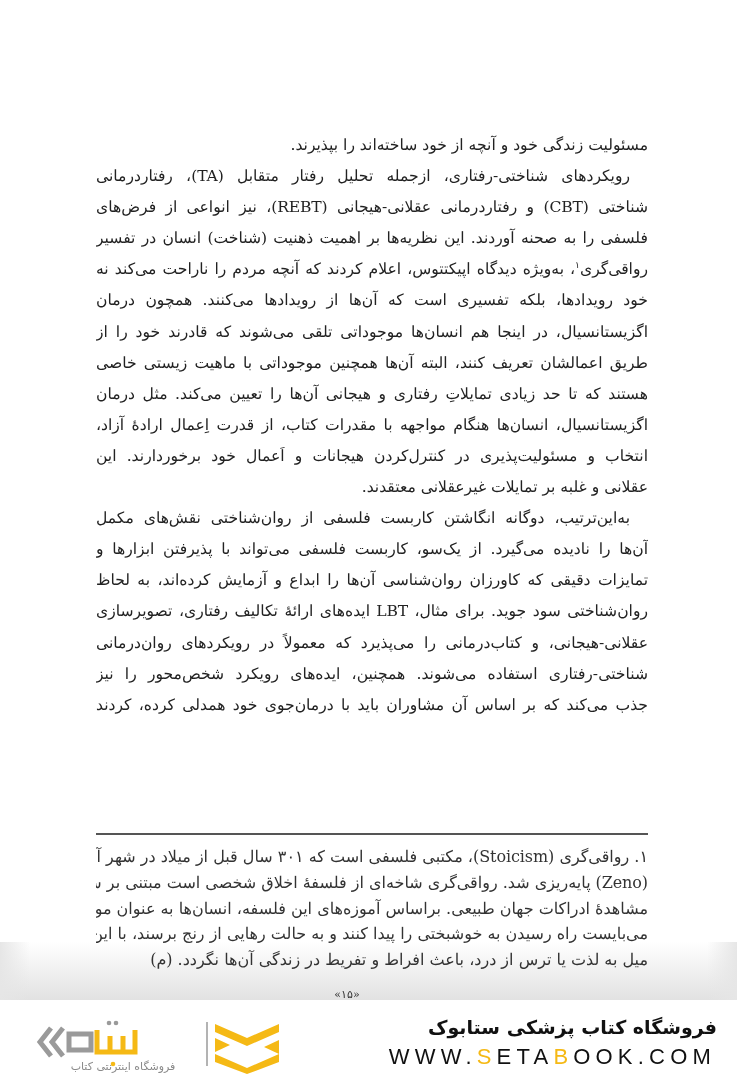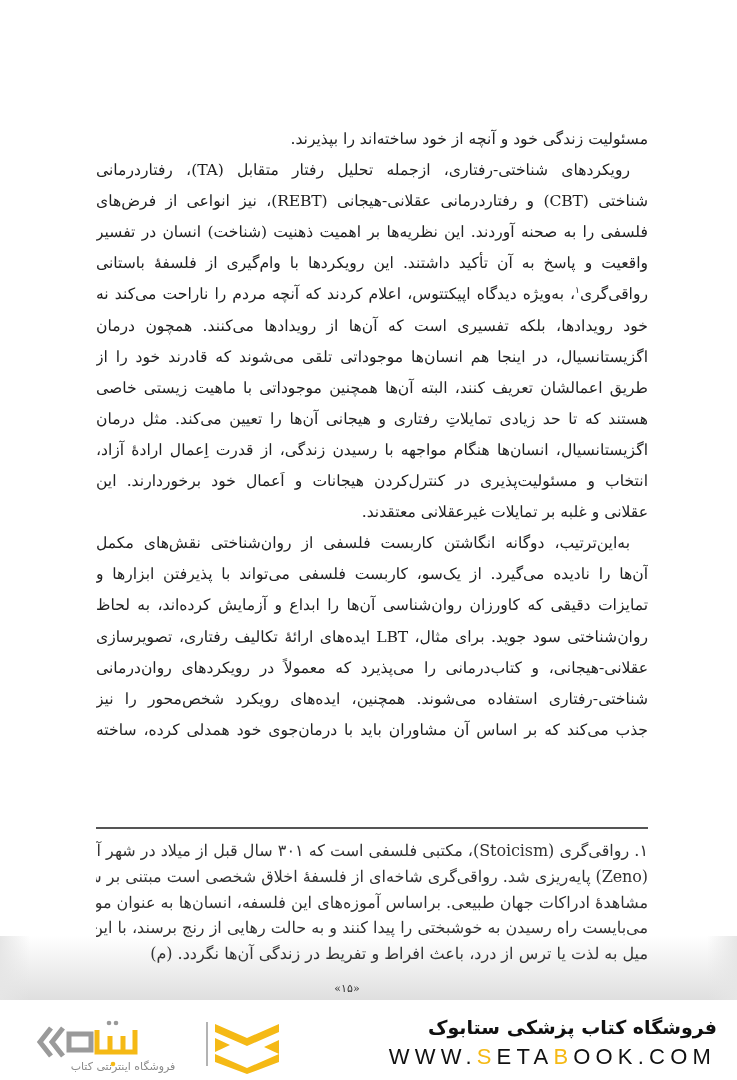--- a/index.html
+++ b/index.html
@@ -3,21 +3,21 @@
   <meta charset="utf-8">
   <style>
     html, body { margin: 0; padding: 0; }
     body {
       width: 737px; height: 1080px; overflow: hidden;
       background: #ffffff; position: relative;
       font-family: "DejaVu Serif", "Liberation Serif", serif;
       color: #222;
     }
     .page {
-      position: absolute; left: 0; top: 6px; width: 737px; height: 1000px;
+      position: absolute; left: 0; top: 12px; width: 737px; height: 1000px;
       background: linear-gradient(to bottom, #ffffff 0px, #ffffff 930px, #f0f0f0 960px, #dcdcdc 1000px);
     }
     .page::before, .page::after {
       content: ""; position: absolute; top: 930px; width: 30px; height: 70px;
     }
     .page::before { left: 0; background: linear-gradient(to right, #e6e6e6, rgba(255,255,255,0)); }
     .page::after { right: 0; background: linear-gradient(to left, #e6e6e6, rgba(255,255,255,0)); }
     .text-block {
       position: absolute; left: 96px; width: 552px; direction: rtl;
       text-align: justify; text-align-last: right;
@@ -64,36 +64,35 @@
 </head>
 <body>
 
 <div class="page">
 
   <div class="text-block main-text">
     <div class="line last">مسئولیت زندگی خود و آنچه از خود ساخته‌اند را بپذیرند.</div>
     <div class="line indent">رویکردهای شناختی-رفتاری، ازجمله تحلیل رفتار متقابل (TA)، رفتاردرمانی</div>
     <div class="line">شناختی (CBT) و رفتاردرمانی عقلانی-هیجانی (REBT)، نیز انواعی از فرض‌های</div>
     <div class="line">فلسفی را به صحنه آوردند. این نظریه‌ها بر اهمیت ذهنیت (شناخت) انسان در تفسیر</div>
-    <div class="line">واقعیت و پاسخ به آن تأکید داشتند. این رویکردها با وام‌گیری از فلسفهٔ باستانی</div>
     <div class="line"><span>رواقی‌گری<sup>۱</sup>، به‌ویژه دیدگاه اپیکتتوس، اعلام کردند که آنچه مردم را ناراحت می‌کند نه</span></div>
     <div class="line">خود رویدادها، بلکه تفسیری است که آن‌ها از رویدادها می‌کنند. همچون درمان</div>
     <div class="line">اگزیستانسیال، در اینجا هم انسان‌ها موجوداتی تلقی می‌شوند که قادرند خود را از</div>
     <div class="line">طریق اعمالشان تعریف کنند، البته آن‌ها همچنین موجوداتی با ماهیت زیستی خاصی</div>
     <div class="line">هستند که تا حد زیادی تمایلاتِ رفتاری و هیجانی آن‌ها را تعیین می‌کند. مثل درمان</div>
-    <div class="line">اگزیستانسیال، انسان‌ها هنگام مواجهه با رسیدن زندگی، از قدرت اِعمال ارادهٔ آزاد،</div>
+    <div class="line">اگزیستانسیال، انسان‌ها هنگام مواجهه با مقدرات کتاب، از قدرت اِعمال ارادهٔ آزاد،</div>
     <div class="line">انتخاب و مسئولیت‌پذیری در کنترل‌کردن هیجانات و اَعمال خود برخوردارند. این</div>
     <div class="line last">عقلانی و غلبه بر تمایلات غیرعقلانی معتقدند.</div>
     <div class="line indent">به‌این‌ترتیب، دوگانه انگاشتن کاربست فلسفی از روان‌شناختی نقش‌های مکمل</div>
     <div class="line">آن‌ها را نادیده می‌گیرد. از یک‌سو، کاربست فلسفی می‌تواند با پذیرفتن ابزارها و</div>
     <div class="line">تمایزات دقیقی که کاورزان روان‌شناسی آن‌ها را ابداع و آزمایش کرده‌اند، به لحاظ</div>
     <div class="line">روان‌شناختی سود جوید. برای مثال، LBT ایده‌های ارائهٔ تکالیف رفتاری، تصویرسازی</div>
     <div class="line">عقلانی-هیجانی، و کتاب‌درمانی را می‌پذیرد که معمولاً در رویکردهای روان‌درمانی</div>
     <div class="line">شناختی-رفتاری استفاده می‌شوند. همچنین، ایده‌های رویکرد شخص‌محور را نیز</div>
-    <div class="line">جذب می‌کند که بر اساس آن مشاوران باید با درمان‌جوی خود همدلی کرده، ساخته</div>
+    <div class="line">جذب می‌کند که بر اساس آن مشاوران باید با درمان‌جوی خود همدلی کرده، کردند</div>
   </div>
 
   <div class="rule"></div>
 
   <div class="text-block footnotes">
     <div class="line">۱. رواقی‌گری (Stoicism)، مکتبی فلسفی است که ۳۰۱ سال قبل از میلاد در شهر آتن به‌وسیلهٔ زنون</div>
     <div class="line">(Zeno) پایه‌ریزی شد. رواقی‌گری شاخه‌ای از فلسفهٔ اخلاق شخصی است مبتنی بر سیستم منطق و</div>
     <div class="line">مشاهدهٔ ادراکات جهان طبیعی. براساس آموزه‌های این فلسفه، انسان‌ها به عنوان موجودات اجتماعی</div>
     <div class="line">می‌بایست راه رسیدن به خوشبختی را پیدا کنند و به حالت رهایی از رنج برسند، با این پیش‌فرض که</div>
     <div class="line last">میل به لذت یا ترس از درد، باعث افراط و تفریط در زندگی آن‌ها نگردد. (م)</div>

